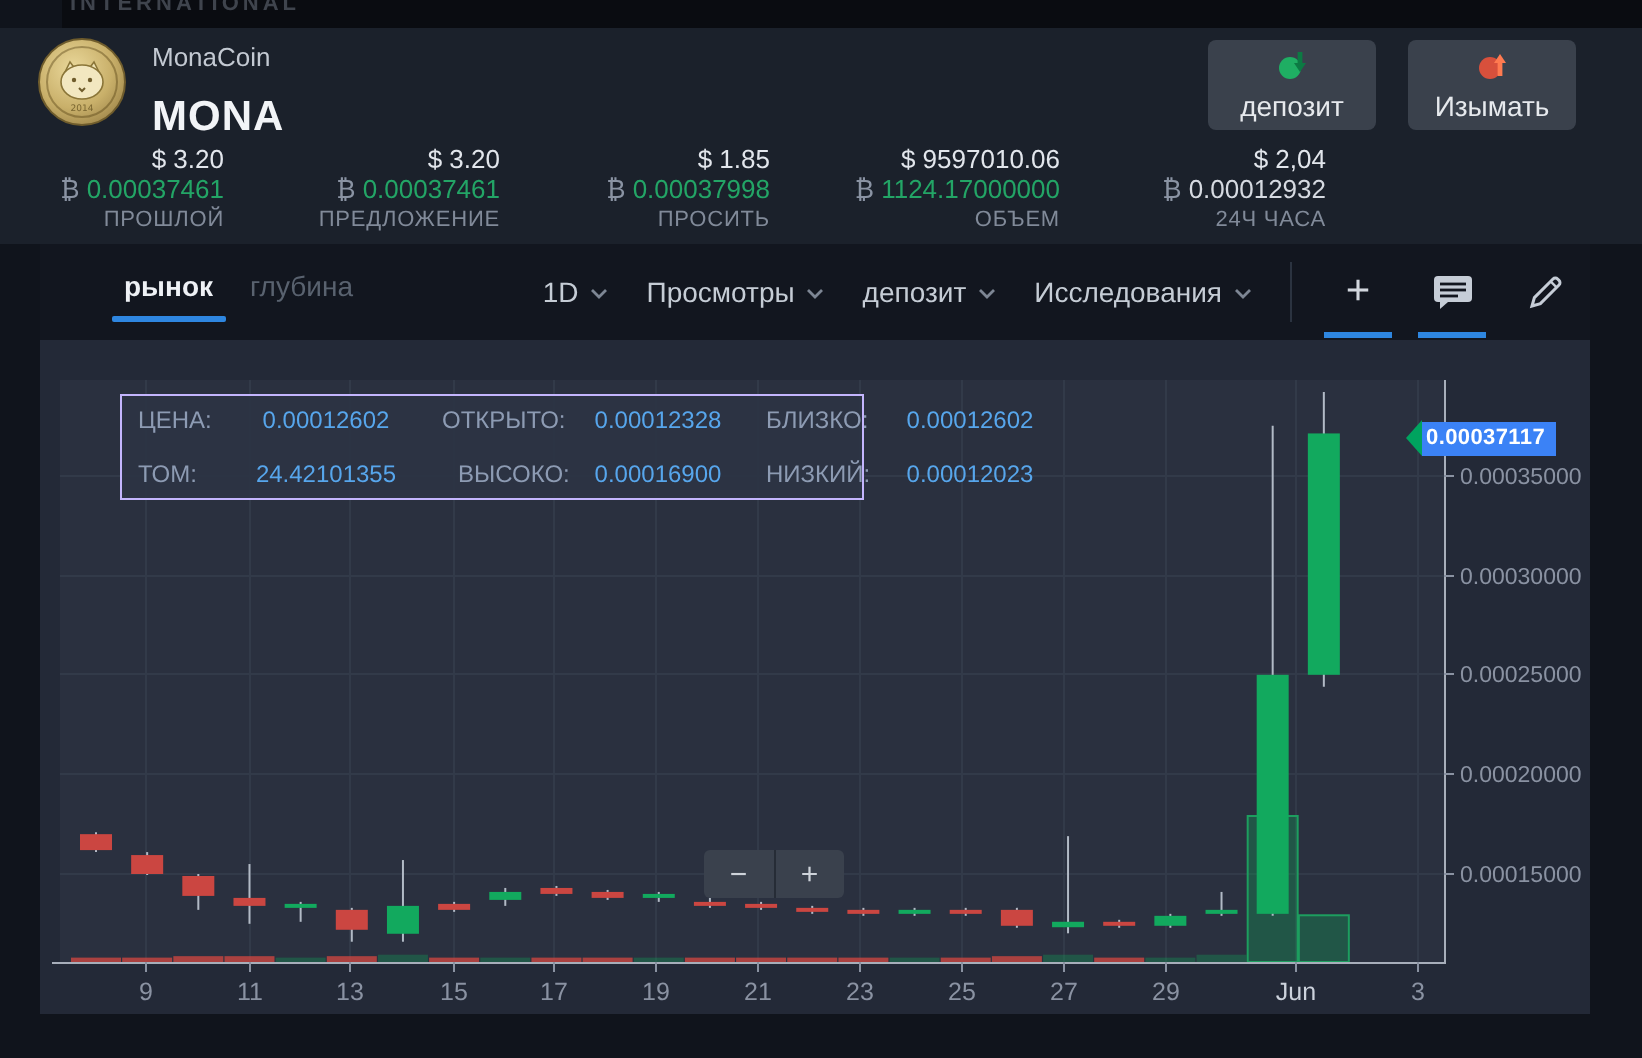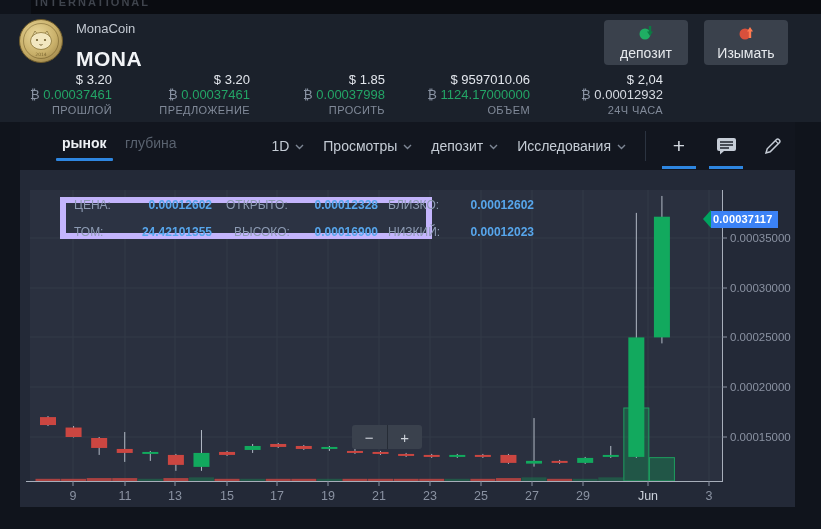--- a/index.html
+++ b/index.html
@@ -42,25 +42,25 @@
   .dd { display:flex; align-items:center; gap:6px; font-size:14px; color:#c5ccd5; cursor:pointer; }
   .dd svg { margin-top:2px; }
   .vdiv { width:1px; height:30px; background:#2b3340; }
   .tool { position:relative; width:28px; height:28px; display:flex; align-items:center; justify-content:center; cursor:pointer; }
   .tool.sel::after { content:""; position:absolute; left:-3px; right:-3px; bottom:-9px; height:3px; background:#2e86e0; }
   .plus-glyph { font-size:21px; color:#d2d7de; font-weight:normal; line-height:20px; }
 
   .chart-region { position:absolute; left:0; top:48px; width:775px; height:337px; background:#232937; }
   #chart-svg { position:absolute; left:0; top:0; }
 
-  .legend-box { position:absolute; left:40px; top:27px; width:372px; height:42px; background:rgba(44,52,68,.93);
-                border:6px solid #c4b5fd; display:grid; grid-template-columns:50px 88px 78px 88px 68px 88px;
+  .legend-box { position:absolute; left:40px; top:27px; width:372px; height:53px; background:rgba(44,52,68,.93);
+                border:1px solid #c4b5fd; display:grid; grid-template-columns:50px 88px 78px 88px 68px 88px;
                 align-content:center; row-gap:13px; padding:0 8px; font-size:12px; }
   .legend-box .lab { color:#8d9bb3; }
-  .legend-box .val { color:#57a6ec; text-align:right; font-weight:bold; }
+  .legend-box .val { color:#57a6ec; text-align:center; font-weight:normal; }
 
   .price-tag { position:absolute; left:683px; top:40px; display:flex; align-items:center; }
   .price-tag .arrow { width:0; height:0; border-top:9px solid transparent; border-bottom:9px solid transparent; border-right:8px solid #00a35f; }
   .price-tag .box { background:#3b82f6; color:#fff; font-size:11px; font-weight:bold; padding:2px 5px 3px 2px; letter-spacing:.2px; }
 
   .zoom-ctrl { position:absolute; left:332px; top:255px; width:70px; height:24px; background:#3a414d; border-radius:3px;
                display:flex; overflow:hidden; }
   .zoom-ctrl .zbtn { flex:1; display:flex; align-items:center; justify-content:center; color:#ced3da; font-size:15px; cursor:pointer; }
   .zoom-ctrl .zsep { width:1px; background:#262c36; }
 </style>

